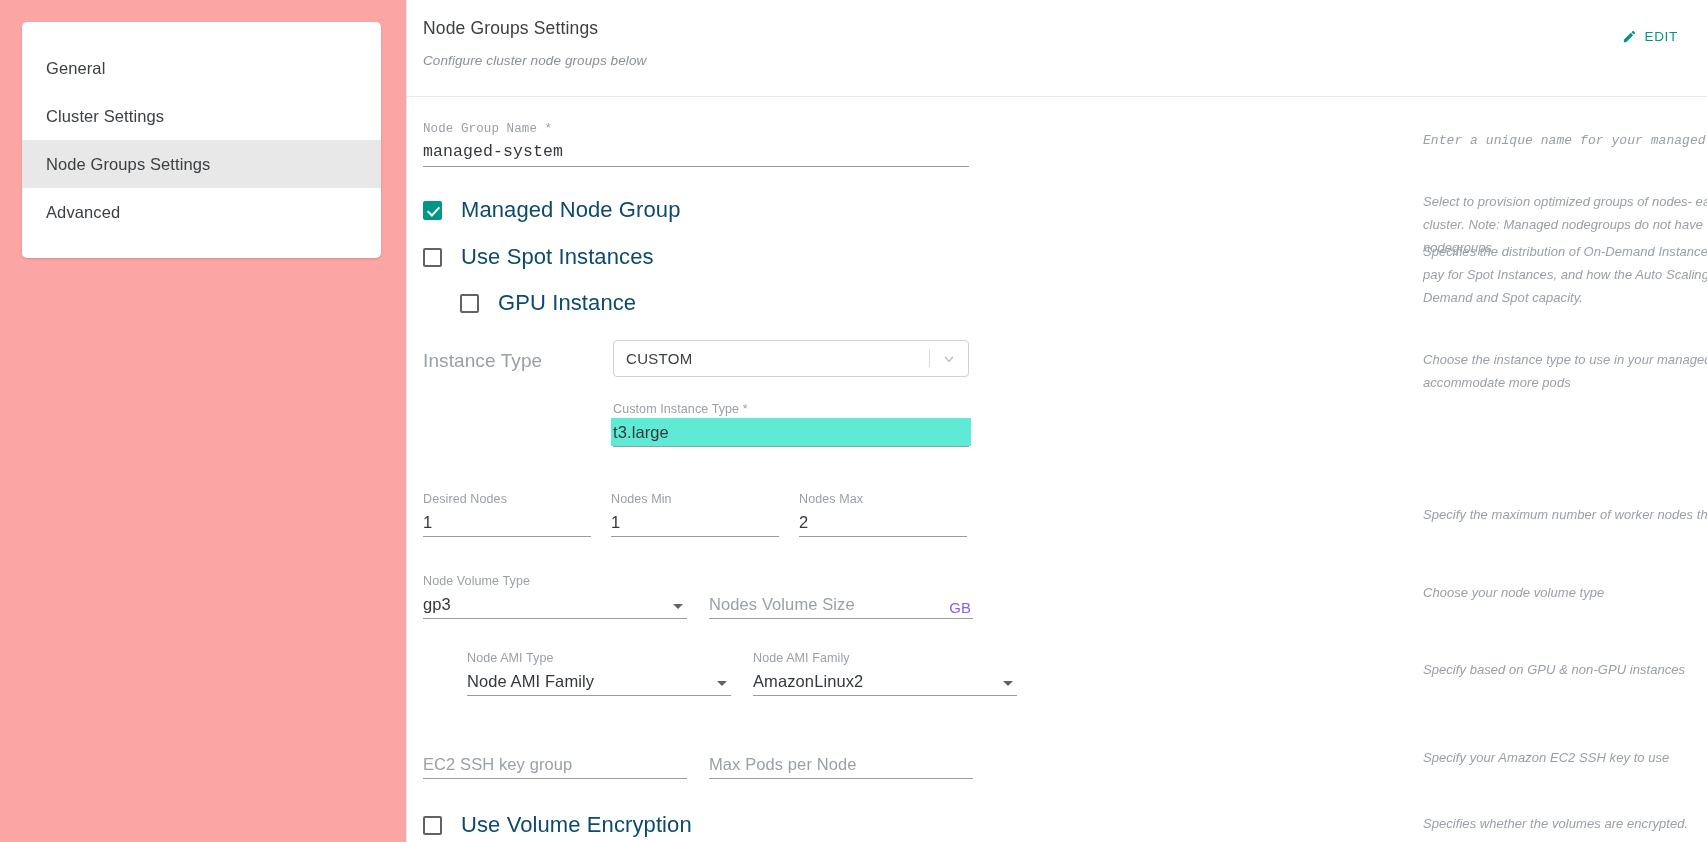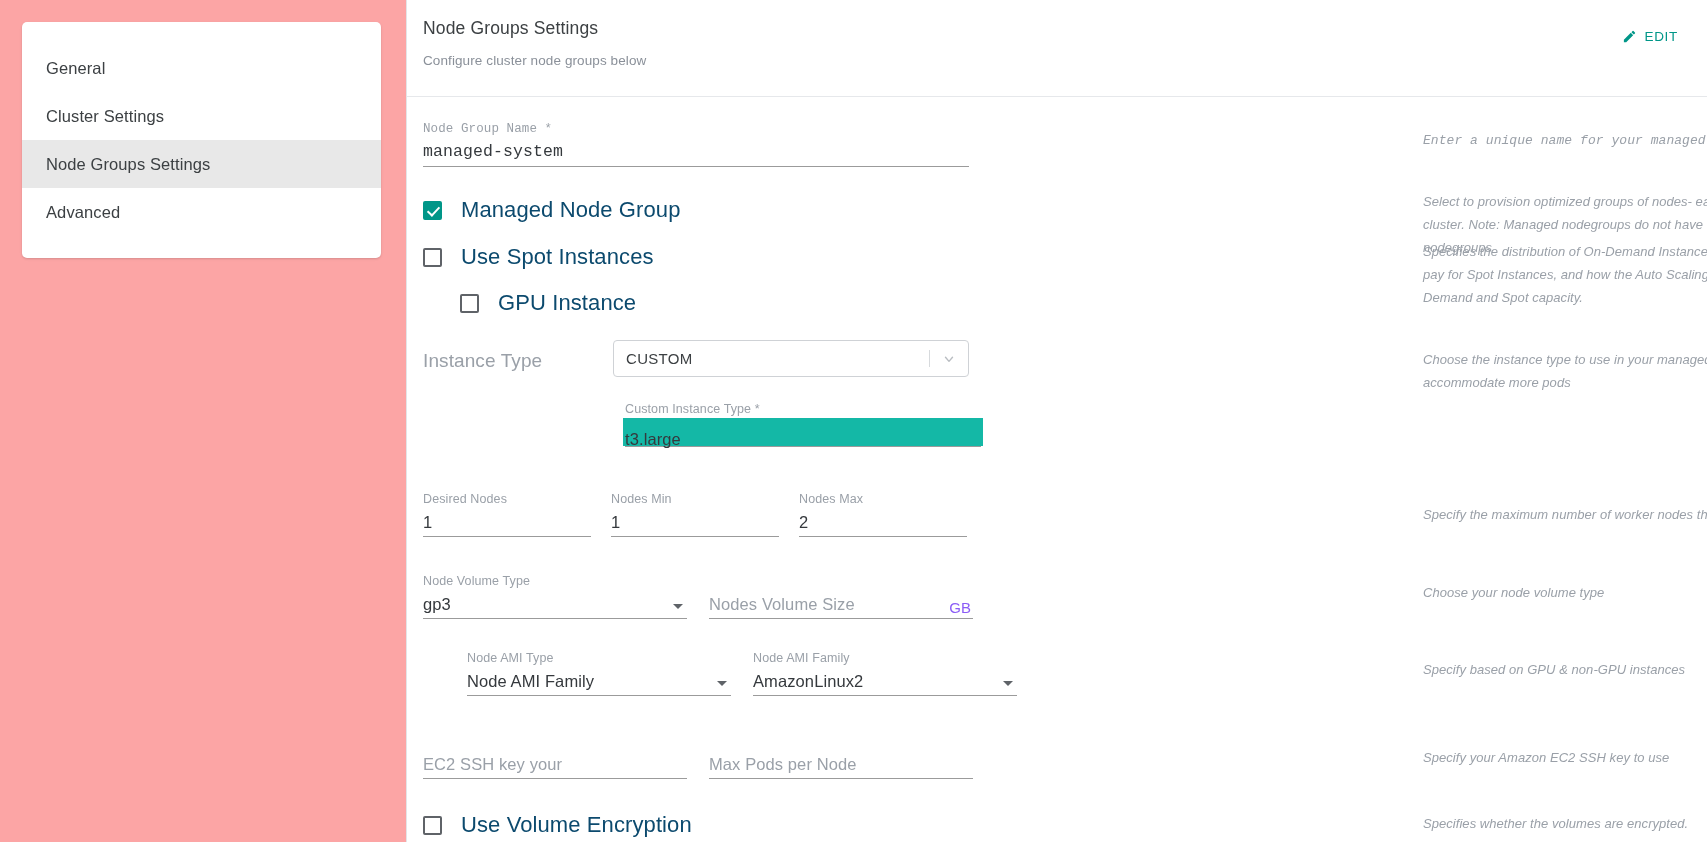--- a/index.html
+++ b/index.html
@@ -64,20 +64,21 @@
     font-size: 17.5px;
     color: #3c4043;
     letter-spacing: .15px;
     margin-bottom: 14px;
     padding-left: 0px;
   }
   .panel-sub {
     font-size: 13.5px;
     color: #8a9099;
     letter-spacing: .1px;
+    font-style: italic;
   }
   .edit-btn {
     position: absolute;
     top: 25px;
     right: 23px;
     display: flex;
     align-items: center;
     gap: 7px;
     color: #009688;
     font-size: 13.5px;
@@ -131,23 +132,23 @@
     letter-spacing: .1px;
   }
   .field .fplaceholder {
     font-size: 16.5px;
     color: #9aa0a8;
     line-height: 28px;
     height: 28px;
     letter-spacing: .1px;
   }
   .field.autofill .fvalue {
-    background: #14b8a6;
+    background: #5eead4;
     margin: 0 -2px;
-    padding: 7px 2px;
+    padding: 0 2px;
   }
   .field.autofill { border-bottom-color: #9b9b9b; }
   .field .caret {
     position: absolute;
     right: 4px;
     bottom: 9px;
     width: 0; height: 0;
     border-left: 5px solid transparent;
     border-right: 5px solid transparent;
     border-top: 5px solid #5f6368;
@@ -324,21 +325,21 @@
                 <polyline points="6 9 12 16 18 9"></polyline>
               </svg>
             </span>
           </div>
         </div>
         <div class="help" style="top:8px;">Choose the instance type to use in your managed node group. Larger instance types can accommodate more pods</div>
       </div>
 
       <div class="row" style="margin-top:10px;">
         <div class="left-col" style="padding-left:190px;">
-          <div class="field autofill" style="width:356px;margin-left:12px;">
+          <div class="field autofill" style="width:356px;">
             <div class="flabel">Custom Instance Type *</div>
             <div class="fvalue">t3.large</div>
           </div>
         </div>
       </div>
 
       <div class="row" style="margin-top:30px;">
         <div class="left-col" style="display:flex; gap:20px; width:740px; flex:0 0 740px;">
           <div class="field" style="width:168px;">
             <div class="flabel">Desired Nodes</div>
@@ -383,21 +384,21 @@
             <div class="fvalue">AmazonLinux2</div>
             <span class="caret"></span>
           </div>
         </div>
         <div class="help" style="top:22px;">Specify based on GPU &amp; non-GPU instances</div>
       </div>
 
       <div class="row" style="margin-top:23px;">
         <div class="left-col" style="display:flex; gap:22px; width:740px; flex:0 0 740px;">
           <div class="field" style="width:264px; padding-top:31px;">
-            <div class="fplaceholder">EC2 SSH key your</div>
+            <div class="fplaceholder">EC2 SSH key group</div>
           </div>
           <div class="field" style="width:264px; padding-top:31px;">
             <div class="fplaceholder">Max Pods per Node</div>
           </div>
         </div>
         <div class="help" style="top:27px;">Specify your Amazon EC2 SSH key to use</div>
       </div>
 
       <div class="row" style="margin-top:34px;">
         <div class="left-col">

